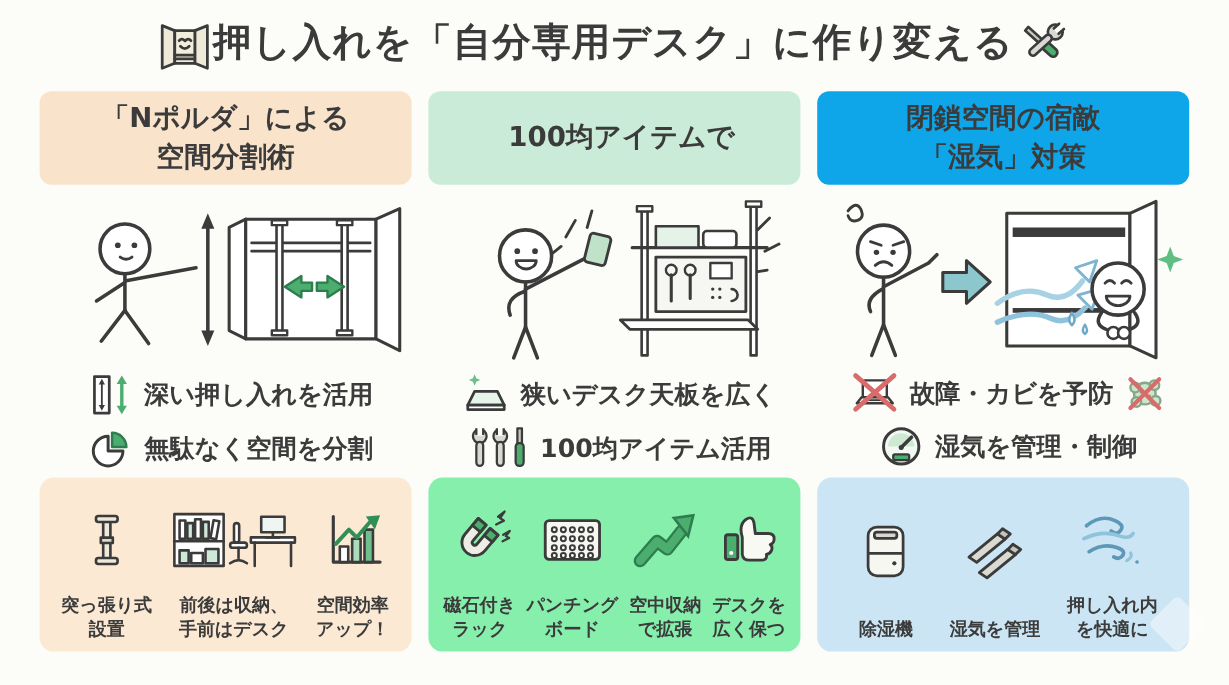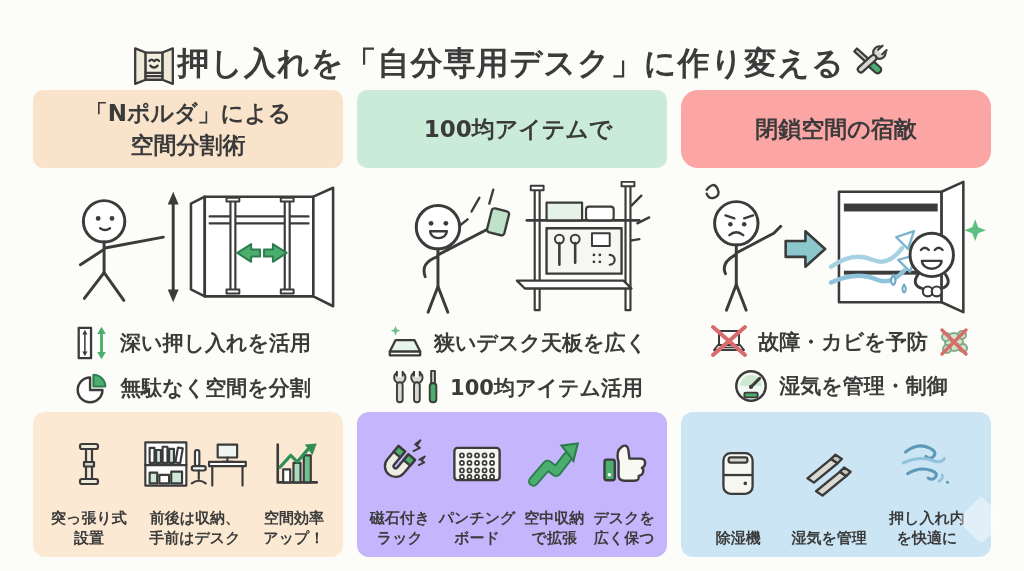--- a/index.html
+++ b/index.html
@@ -1,33 +1,33 @@
 <!DOCTYPE html>
 <html><head>
 <meta charset="utf-8">
 <style>
   html,body{margin:0;padding:0;}
   body{font-family:"DejaVu Sans","Liberation Sans",sans-serif;font-weight:700;color:#3b3b3b;}
   .page{position:relative;width:1024px;height:571px;background:#fcfcf8;overflow:hidden;}
-  .title-row{display:flex;align-items:flex-end;justify-content:center;padding-top:14px;height:72px;}
+  .title-row{display:flex;align-items:center;justify-content:center;height:72px;}
   .title{font-size:32px;letter-spacing:1px;white-space:nowrap;}
   .cols{display:grid;grid-template-columns:repeat(3,310px);gap:14px;justify-content:center;margin-top:4px;}
   .col{display:flex;flex-direction:column;height:467px;}
   .hdr{height:78px;border-radius:10px;display:flex;flex-direction:column;align-items:center;justify-content:center;
        font-size:23px;line-height:1.4;text-align:center;margin-bottom:6px;}
   .c0 .hdr{background:#f9e3ca;}
   .c1 .hdr{background:#c9ebd8;padding-left:12px;}
-  .c2 .hdr{background:#fca5a5;border-radius:17px;}
+  .c2 .hdr{background:#0ea5e9;}
   .illus{height:148px;display:flex;align-items:center;justify-content:center;}
   .bullets{display:flex;flex-direction:column;gap:7px;margin:2px 0 0 8px;align-items:center;}
   .bullet{display:flex;align-items:center;gap:9px;font-size:21px;white-space:nowrap;}
   .footer{margin-top:auto;border-radius:12px;height:126px;display:flex;align-items:stretch;
           justify-content:space-evenly;padding:10px 4px 9px;}
   .c0 .footer{background:#fbe9d3;}
-  .c1 .footer{background:#c4b5fd;}
+  .c1 .footer{background:#86efac;}
   .c2 .footer{background:#cbe5f4;}
   .fitem{display:flex;flex-direction:column;align-items:center;justify-content:space-between;gap:3px;min-width:62px;}
   .ficon{flex:1;display:flex;align-items:center;justify-content:center;}
   .fcap{font-size:15px;line-height:1.3;text-align:center;}
   .fcap span{display:block;}
   svg{display:block;}
   .watermark{position:absolute;right:26px;bottom:34px;width:34px;height:34px;background:rgba(255,255,255,.4);
              transform:rotate(45deg);border-radius:4px;}
 </style>
 </head>
@@ -343,20 +343,21 @@
             <span>デスクを</span>
             <span>広く保つ</span>
           </span>
         </div>
       </div>
     </div>
 
     <div class="col c2">
       <div class="hdr">
         <span>閉鎖空間の宿敵</span>
+        <span>「湿気」対策</span>
       </div>
 
       <div class="illus">
         <svg width="306" height="146" viewBox="0 0 310 146" fill="none" stroke="#3b3b3b" stroke-width="3" stroke-linecap="round" stroke-linejoin="round">
 
           <rect x="158" y="16" width="104" height="112" fill="#fff" stroke-width="2.6"></rect>
           <polygon points="262,16 284,6 284,138 262,128" fill="#fff" stroke-width="2.6"></polygon>
           <rect x="163" y="28" width="95" height="8" fill="#3b3b3b" stroke="none"></rect>
           <rect x="163" y="96" width="95" height="4" fill="#3b3b3b" stroke="none"></rect>
 

